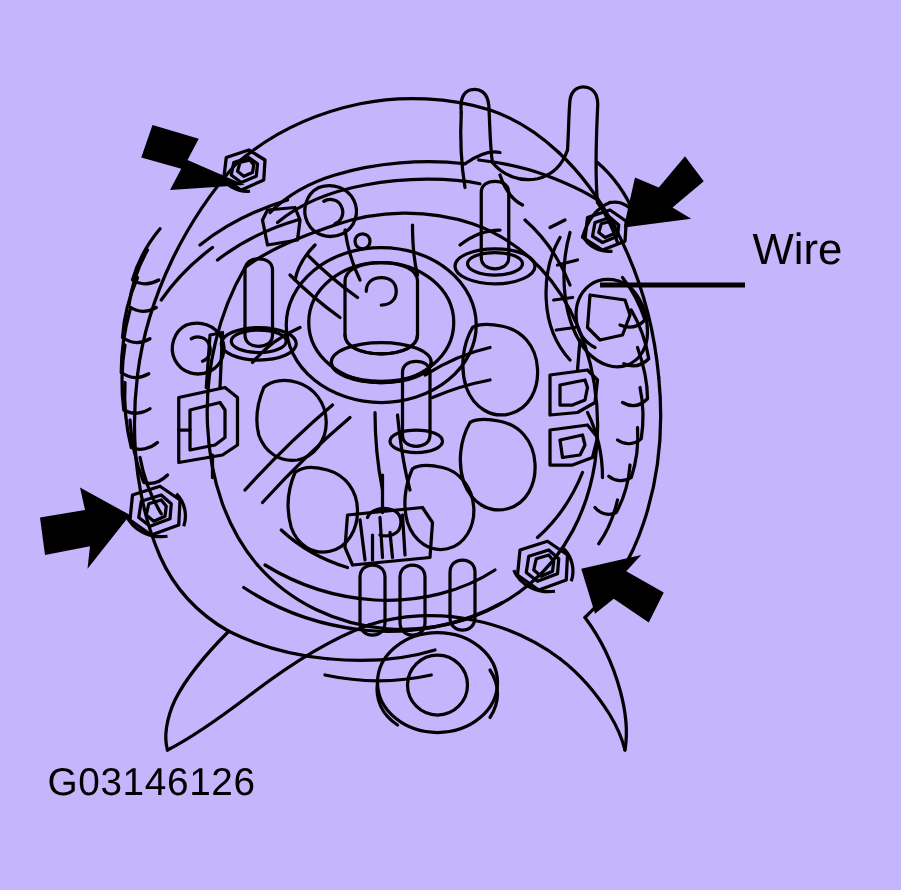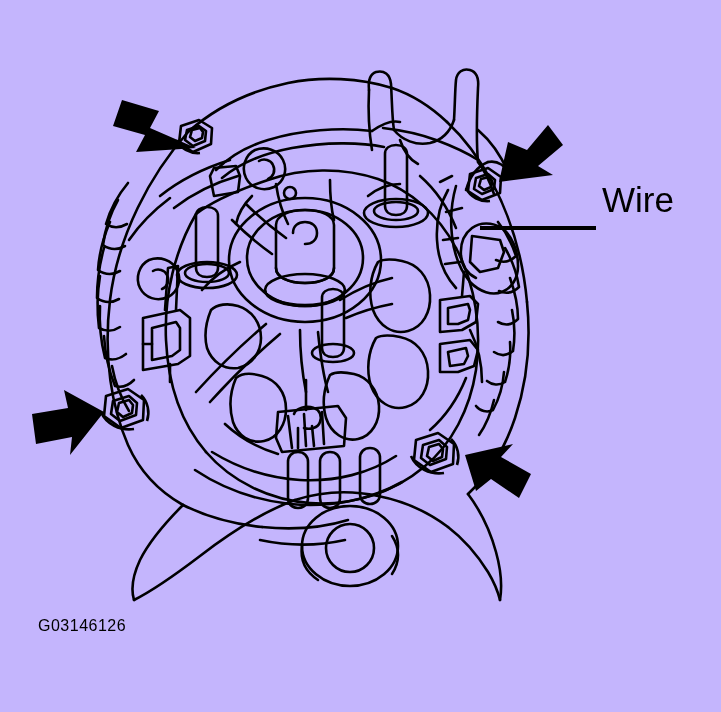--- a/index.html
+++ b/index.html
@@ -32,21 +32,21 @@
     line-height: 43px;
     color: #000000;
     white-space: pre;
     letter-spacing: 0px;
   }
   .figure-caption {
     position: absolute;
     left: 38px;
     top: 612px;
     font-family: "Liberation Sans", sans-serif;
-    font-size: 16px;
+    font-size: 31px;
     line-height: 28px;
     color: #000000;
     letter-spacing: 0.5px;
   }
 </style>
 </head>
 <body>
 
 <div id="page">
 

